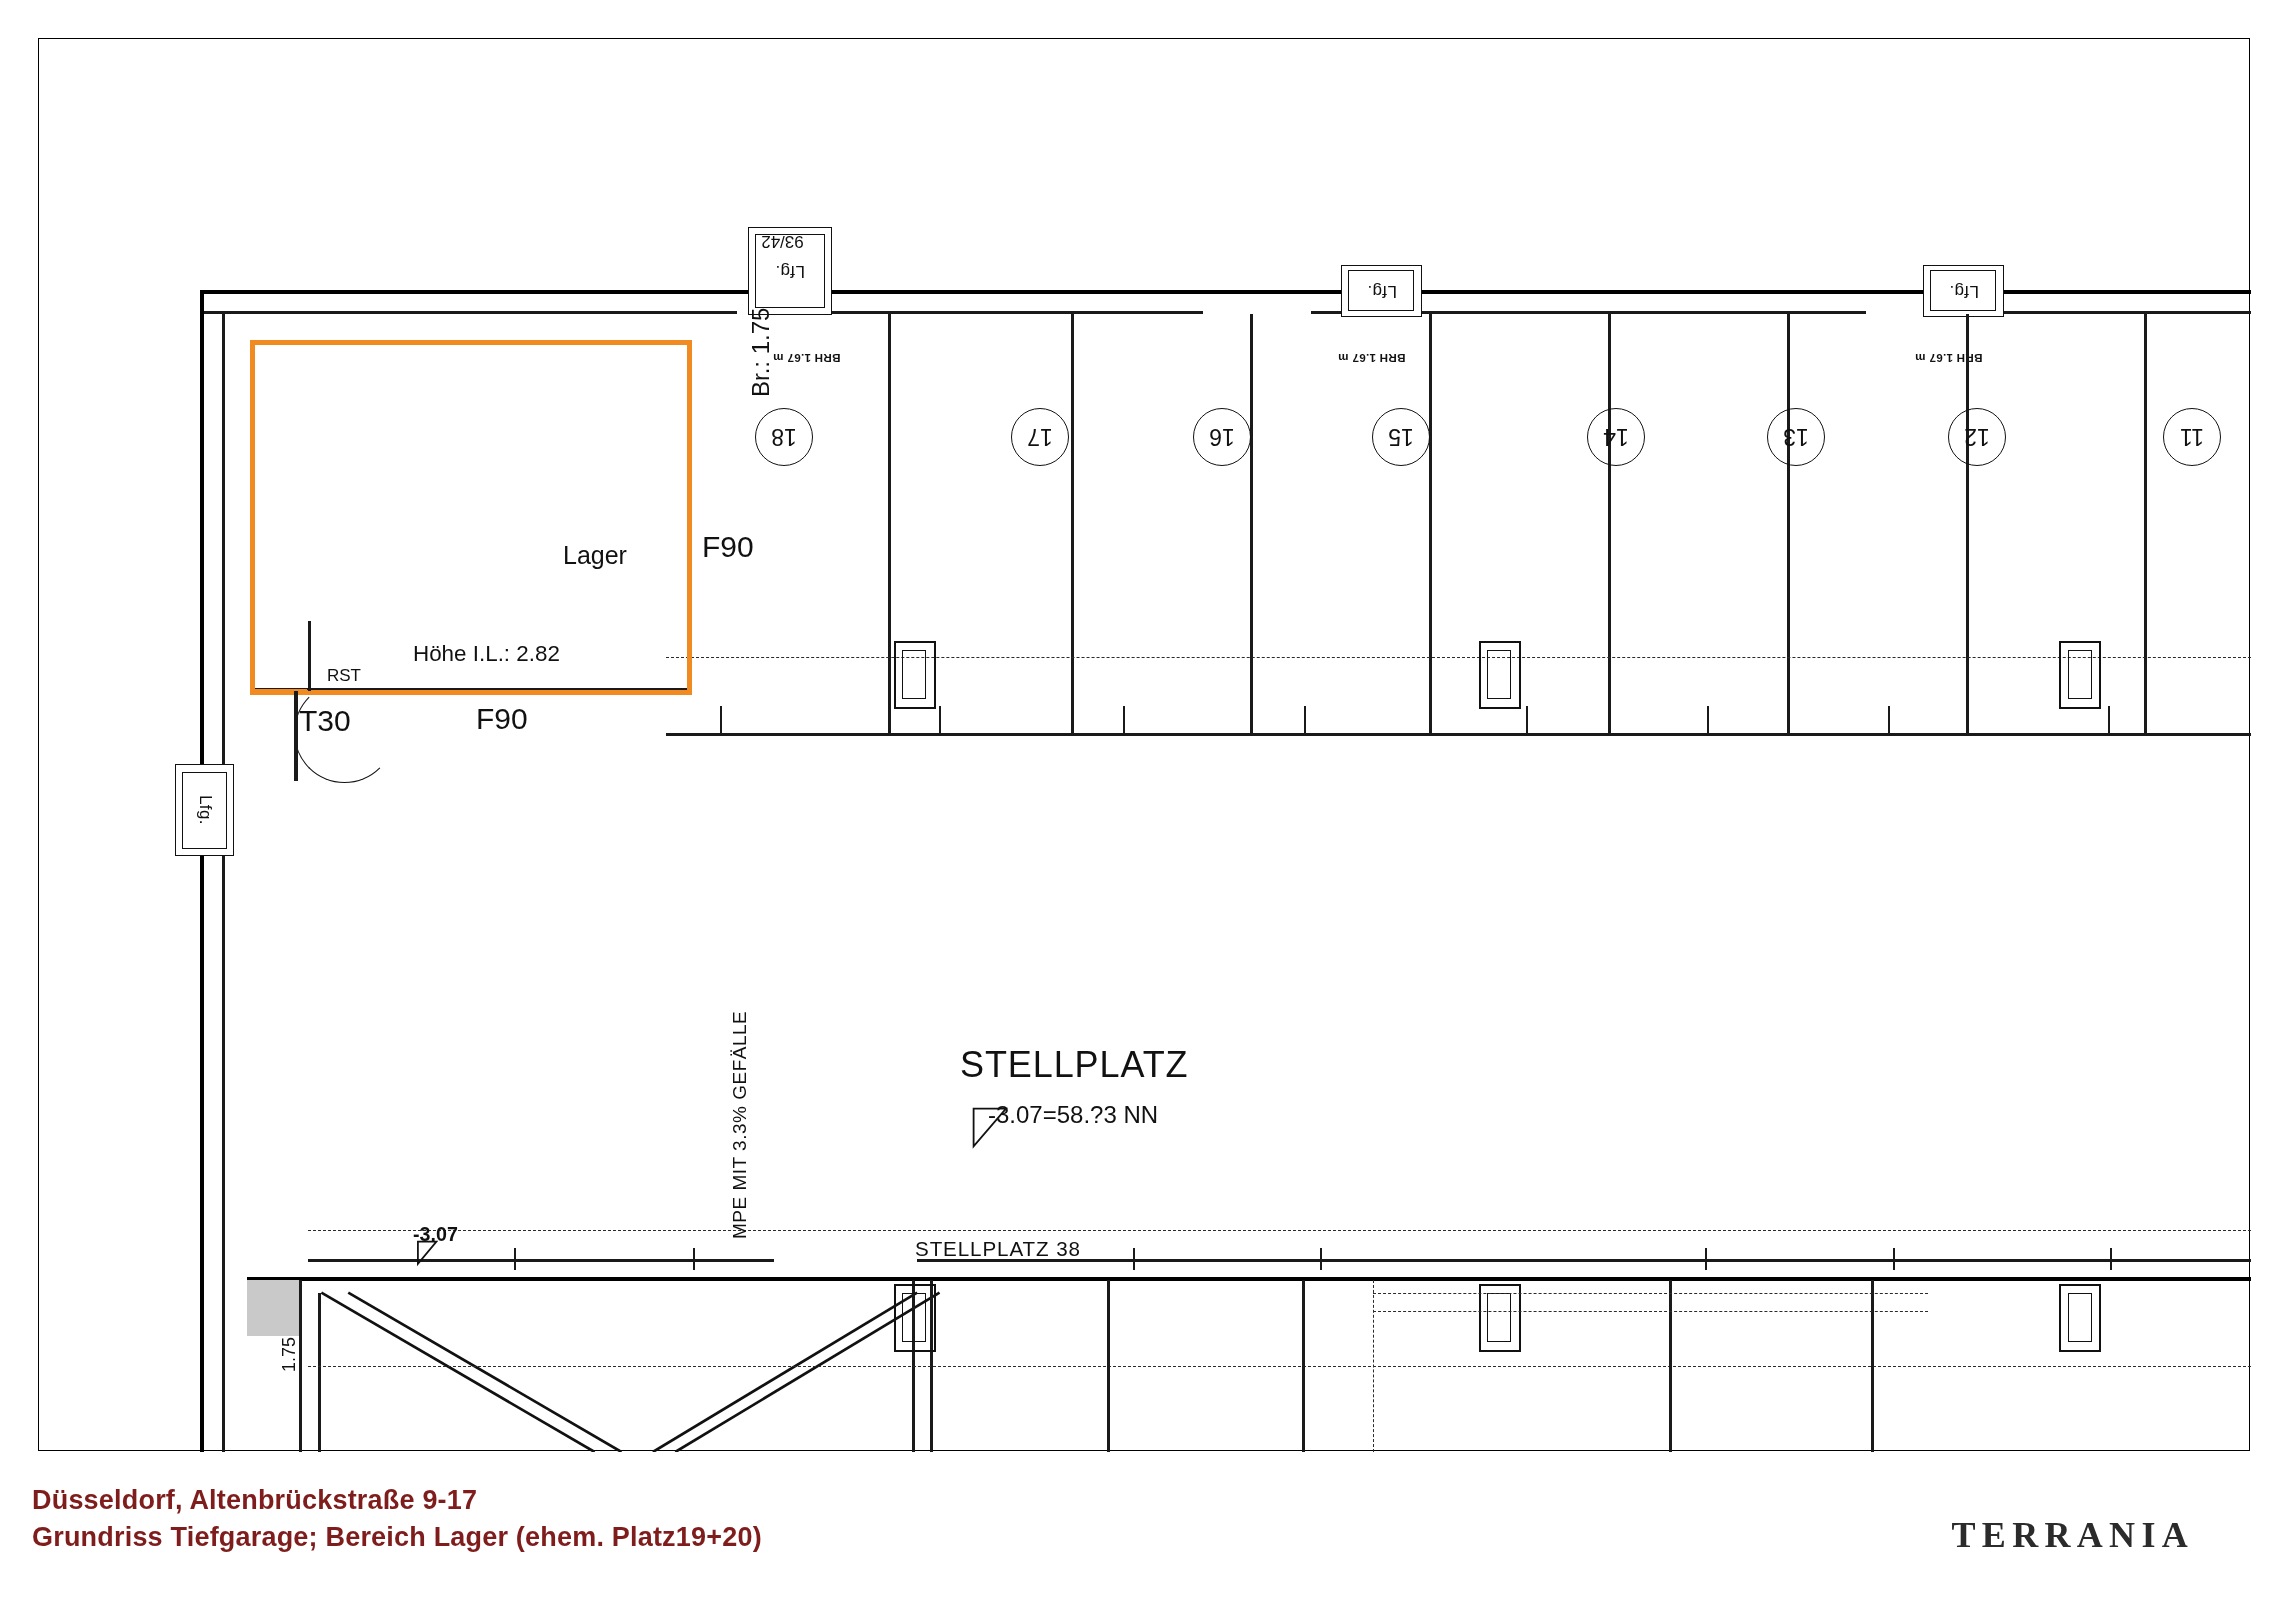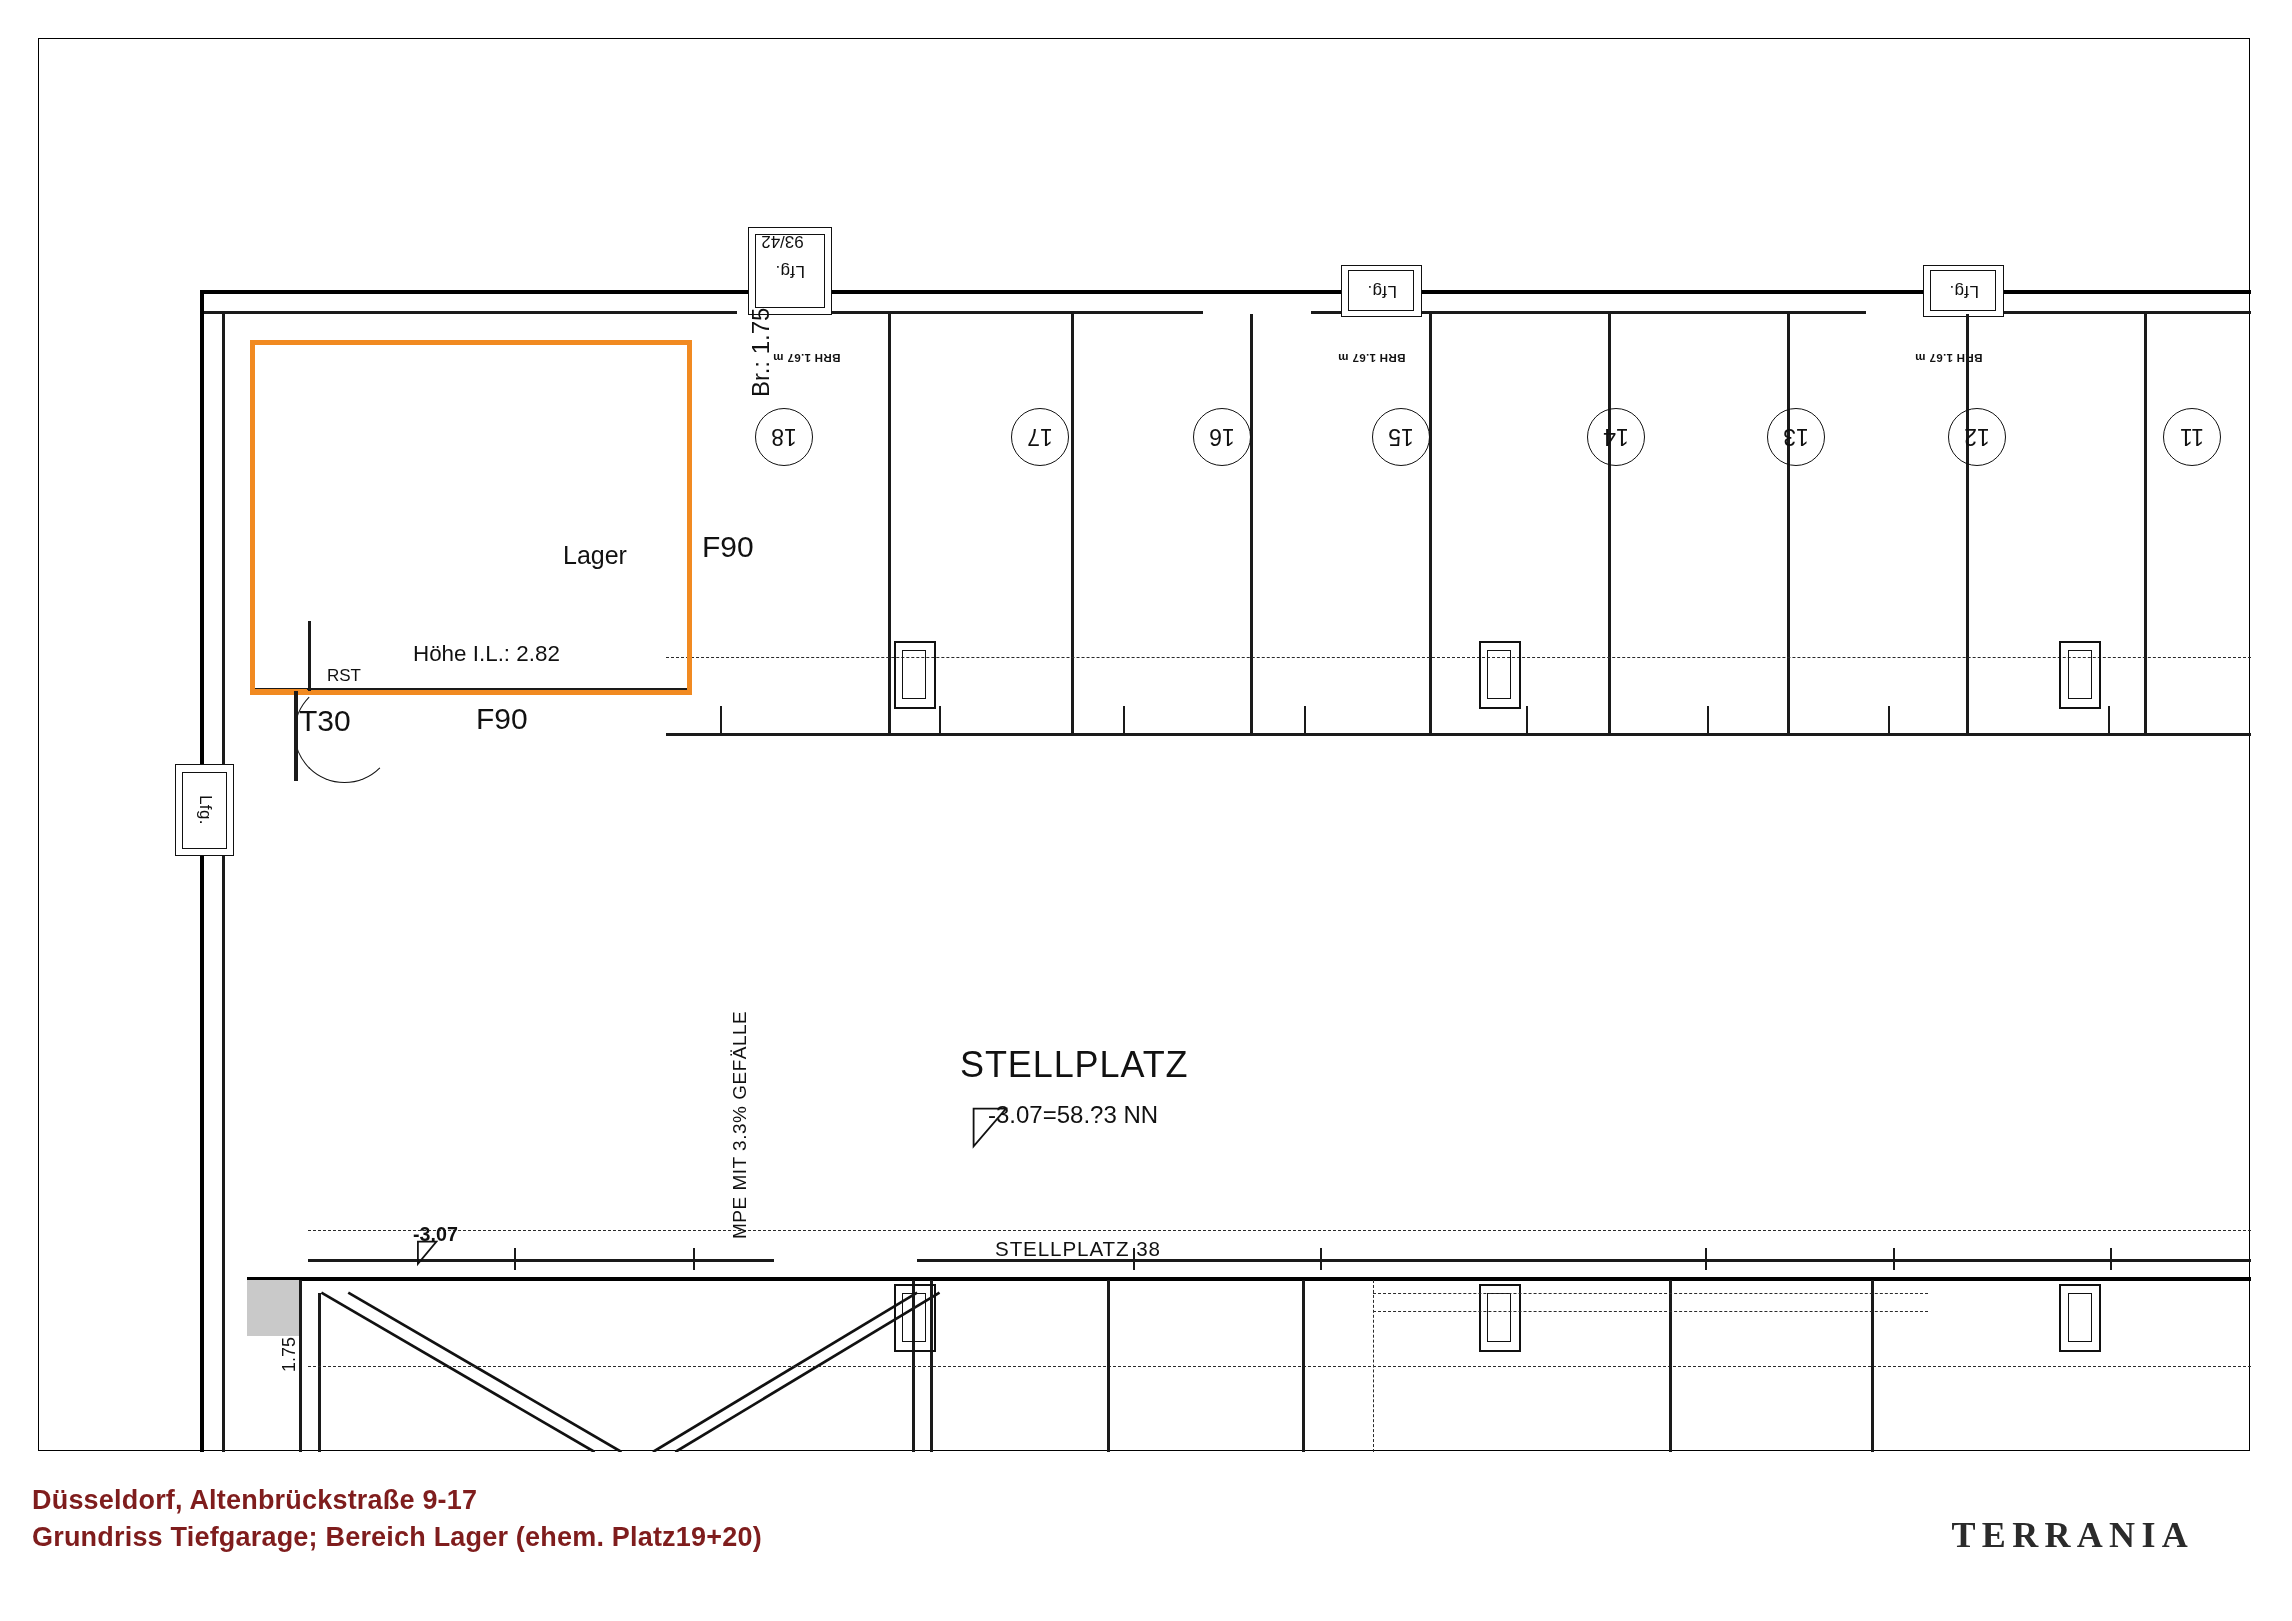--- a/index.html
+++ b/index.html
@@ -193,21 +193,21 @@
       <div class="dash-h" style="left:269px;top:1191px;width:1943px;"></div>
       <div class="ln h" style="left:269px;top:1220px;width:466px;height:2.7px;"></div>
       <div class="ln h" style="left:878px;top:1220px;width:1334px;height:2.7px;"></div>
       <div class="ln h thick" style="left:208px;top:1238px;width:2004px;height:3.6px;"></div>
 
       <div class="txt" style="left:374px;top:1184px;font-size:19.7px;font-weight:bold;">-3.07</div>
       <svg style="position:absolute;left:376px;top:1200px;" width="27" height="30" viewBox="0 0 30 34">
         <path d="M3 3 L3 28 L24 3 Z" fill="none" stroke="#111" stroke-width="2"></path>
       </svg>
 
-      <div class="txt" style="left:956px;top:1198px;font-size:20.6px;letter-spacing:0.9px;">STELLPLATZ 38</div>
+      <div class="txt" style="left:876px;top:1198px;font-size:20.6px;letter-spacing:0.9px;">STELLPLATZ 38</div>
 
       <div class="txt rot90" style="left:690px;top:1200px;font-size:19px;letter-spacing:0.5px;white-space:nowrap;">MPE MIT 3.3% GEFÄLLE</div>
       <div class="txt rot90" style="left:240px;top:1333px;font-size:18px;white-space:nowrap;">1.75 m</div>
 
       <div class="gray-fill" style="left:208px;top:1241px;width:52px;height:56px;"></div>
       <div class="ln v" style="left:260px;top:1241px;width:2.7px;height:172px;"></div>
       <div class="ln v" style="left:279px;top:1254px;width:2.7px;height:159px;"></div>
       <div class="ln" style="left:269px;top:1254px;width:0;height:0;border:none;"></div>
       <svg style="position:absolute;left:260px;top:1241px;" width="645" height="172" viewBox="0 0 720 192">
         <line x1="25" y1="14" x2="330" y2="192" stroke="#111" stroke-width="3"></line>

